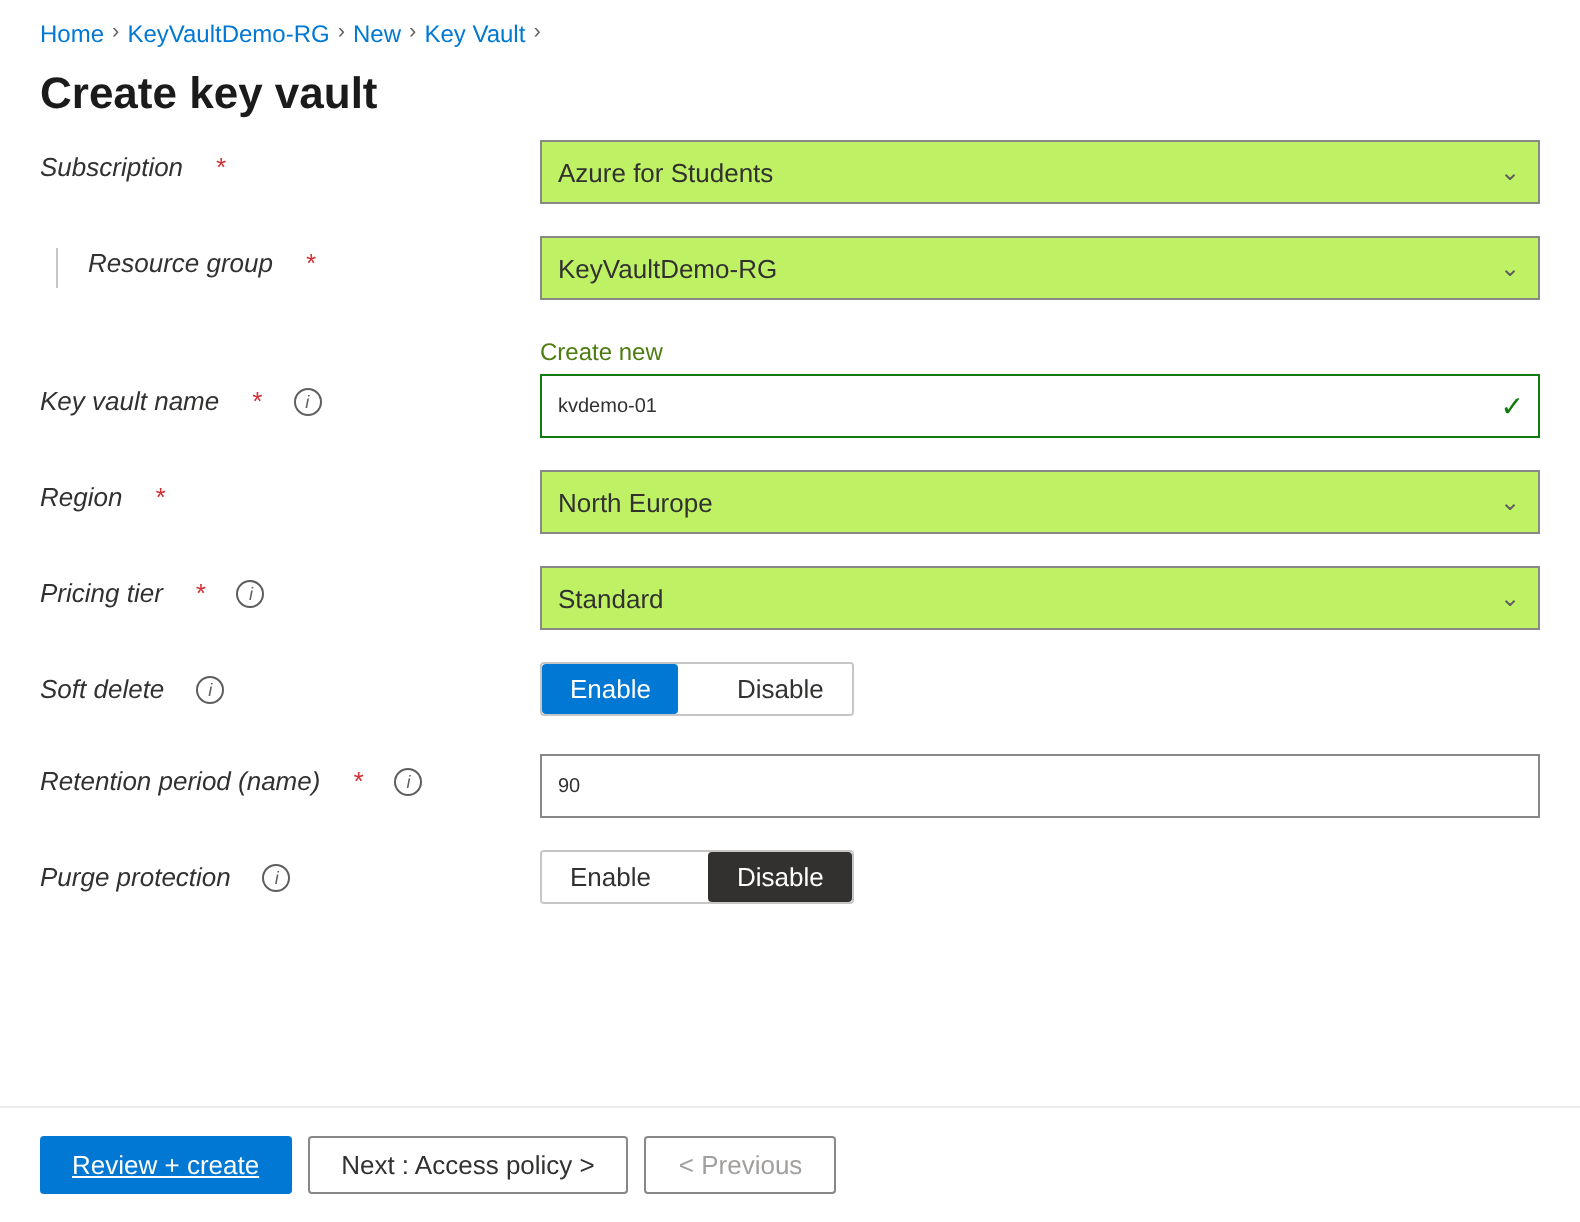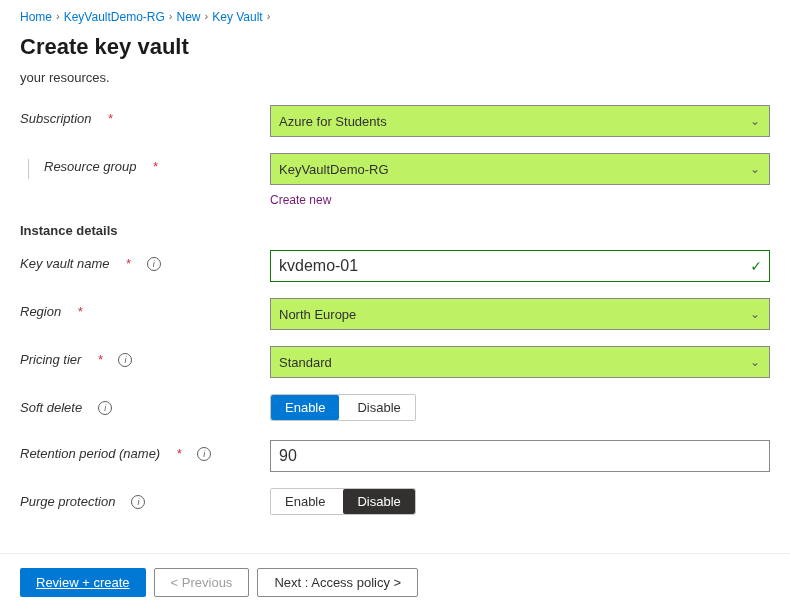--- a/index.html
+++ b/index.html
@@ -123,21 +123,21 @@
       color: #605e5c;
       font-size: 12px;
     }
 
     
     .text-input {
       width: 100%;
       height: 32px;
       border: 1px solid #8a8886;
       padding: 0 14px 0 8px;
-      font-size: 16px;
+      font-size: 10px;
       color: #323130;
       outline: none;
     }
     .input-wrapper {
       position: relative;
       width: 100%;
     }
     .input-check {
       position: absolute;
       right: 8px;
@@ -145,26 +145,26 @@
       transform: translateY(-50%);
       color: #107c10;
       font-size: 14px;
     }
     .input-valid {
       border-color: #107c10 !important;
     }
 
     
     .create-new-link {
-      color: #701a75;
+      color: #4d7c0f;
       font-size: 12px;
       cursor: pointer;
       text-decoration: none;
       display: block;
-      margin-top: 8px;
+      margin-top: 19px;
     }
 
     
     .indent-marker {
       width: 20px;
       min-width: 20px;
       display: flex;
       align-items: flex-start;
       padding-top: 6px;
     }
@@ -181,21 +181,21 @@
       font-weight: 600;
       color: #323130;
       margin-bottom: 12px;
       margin-top: 4px;
     }
 
     
     .toggle-group {
       display: flex;
       align-items: center;
-      gap: 4px;
+      gap: 15px;
       border: 1px solid #c8c6c4;
       border-radius: 2px;
       overflow: hidden;
       width: fit-content;
     }
     .toggle-btn {
       padding: 5px 14px;
       font-size: 13px;
       cursor: pointer;
       border: none;
@@ -274,21 +274,20 @@
   <a>New</a>
   <span>›</span>
   <a>Key Vault</a>
   <span>›</span>
 </div>
 
 <h1 class="page-title">Create key vault</h1>
 
 <div class="content">
 
-  <p class="intro-text">your resources.</p>
 
   <div class="form-row">
     <div class="form-label">
       <span>Subscription</span>
       <span class="required-star">*</span>
     </div>
     <div class="form-control">
       <div class="select-wrapper">
         <select class="select-field"><option>Azure for Students</option></select>
         <span class="select-arrow">⌄</span>
@@ -308,23 +307,20 @@
     </div>
     <div class="form-control">
       <div class="select-wrapper">
         <select class="select-field"><option>KeyVaultDemo-RG</option></select>
         <span class="select-arrow">⌄</span>
       </div>
       <a class="create-new-link">Create new</a>
     </div>
   </div>
 
-  <div style="margin-top:16px; margin-bottom:12px;">
-    <div class="section-label">Instance details</div>
-  </div>
 
   <div class="form-row">
     <div class="form-label">
       <span>Key vault name</span>
       <span class="required-star">*</span>
       <span class="info-icon">i</span>
     </div>
     <div class="form-control">
       <div class="input-wrapper">
         <input type="text" class="text-input input-valid" value="kvdemo-01" style="">
@@ -396,15 +392,15 @@
         <button class="toggle-btn">Enable</button>
         <button class="toggle-btn active-dark">Disable</button>
       </div>
     </div>
   </div>
 
 </div>
 
 <div class="footer">
   <button class="btn-primary">Review + create</button>
+  <button class="btn-secondary">Next : Access policy &gt;</button>
   <button class="btn-secondary" disabled="">&lt; Previous</button>
-  <button class="btn-secondary">Next : Access policy &gt;</button>
 </div>
 
 </body></html>

